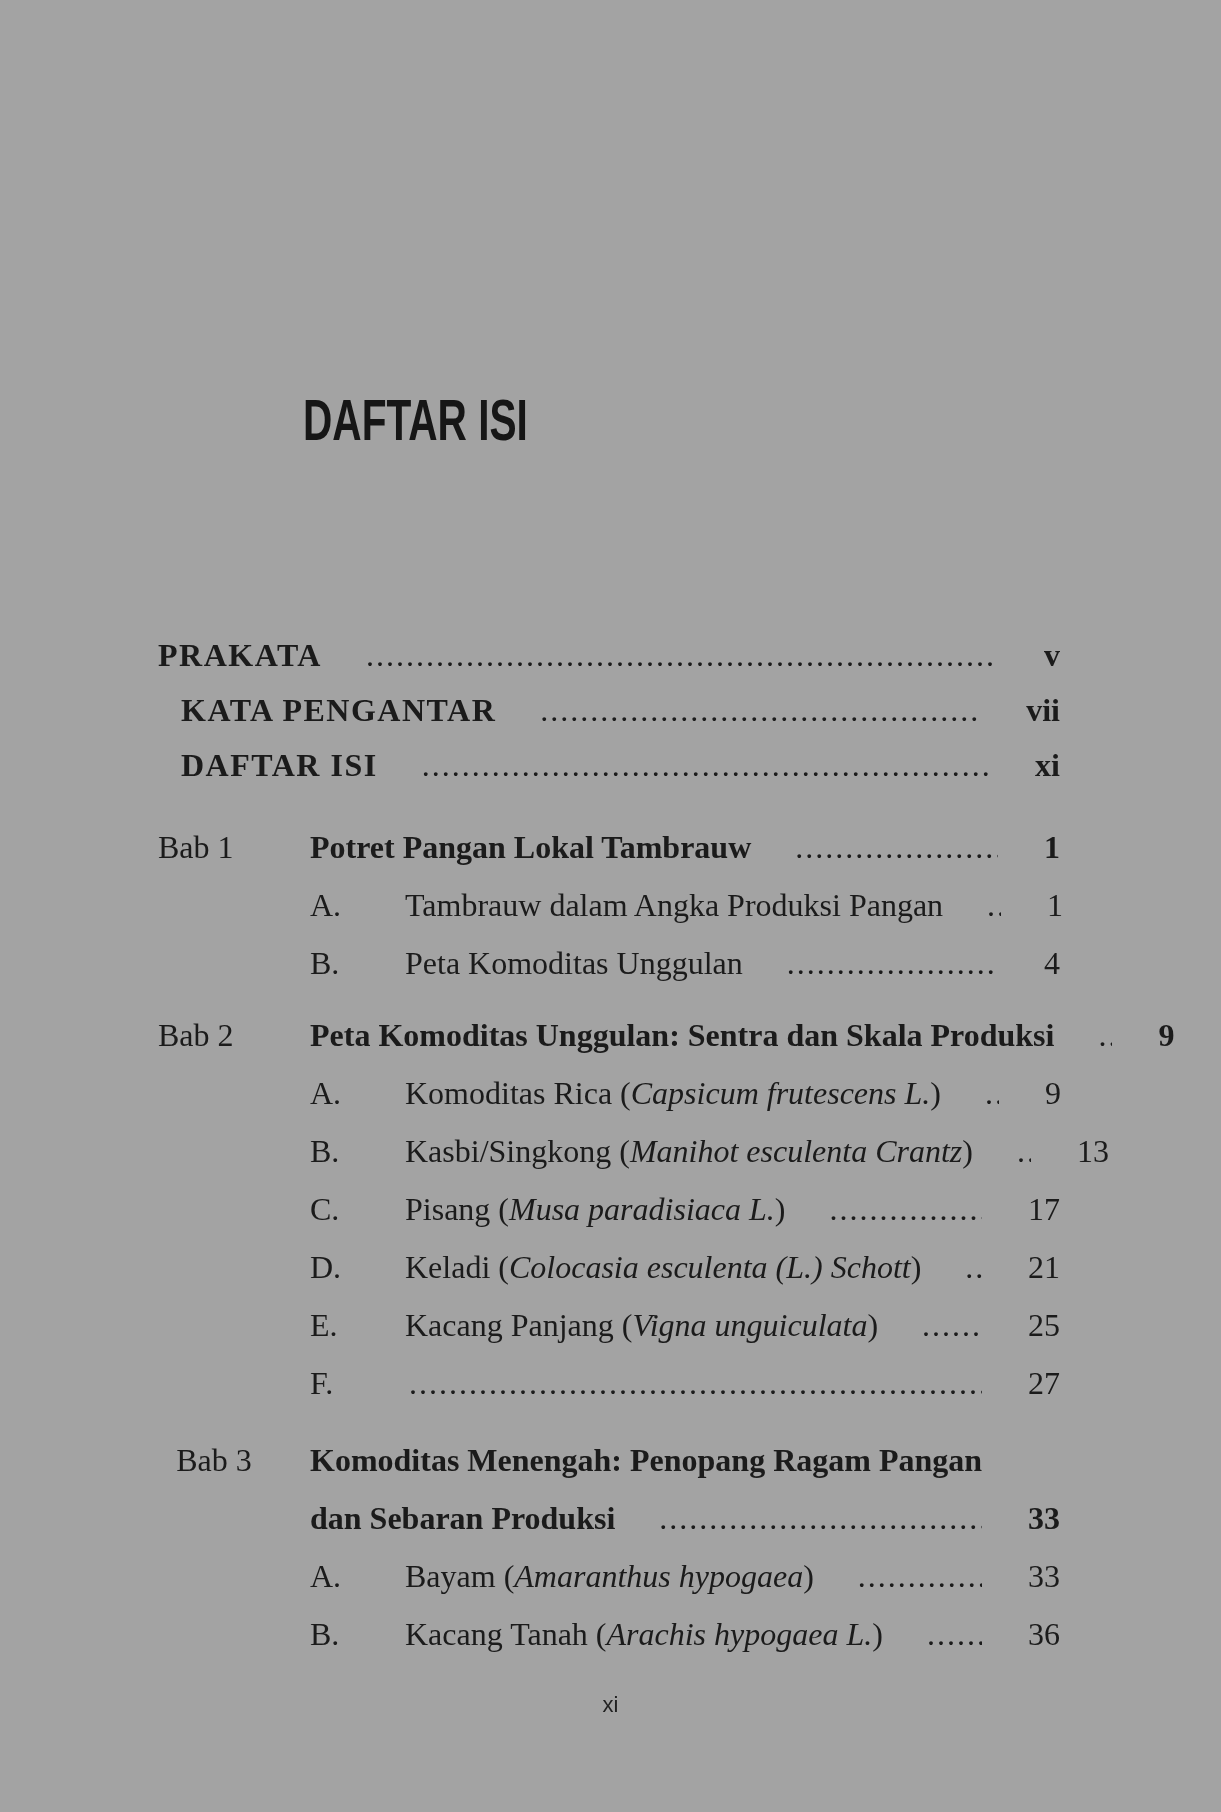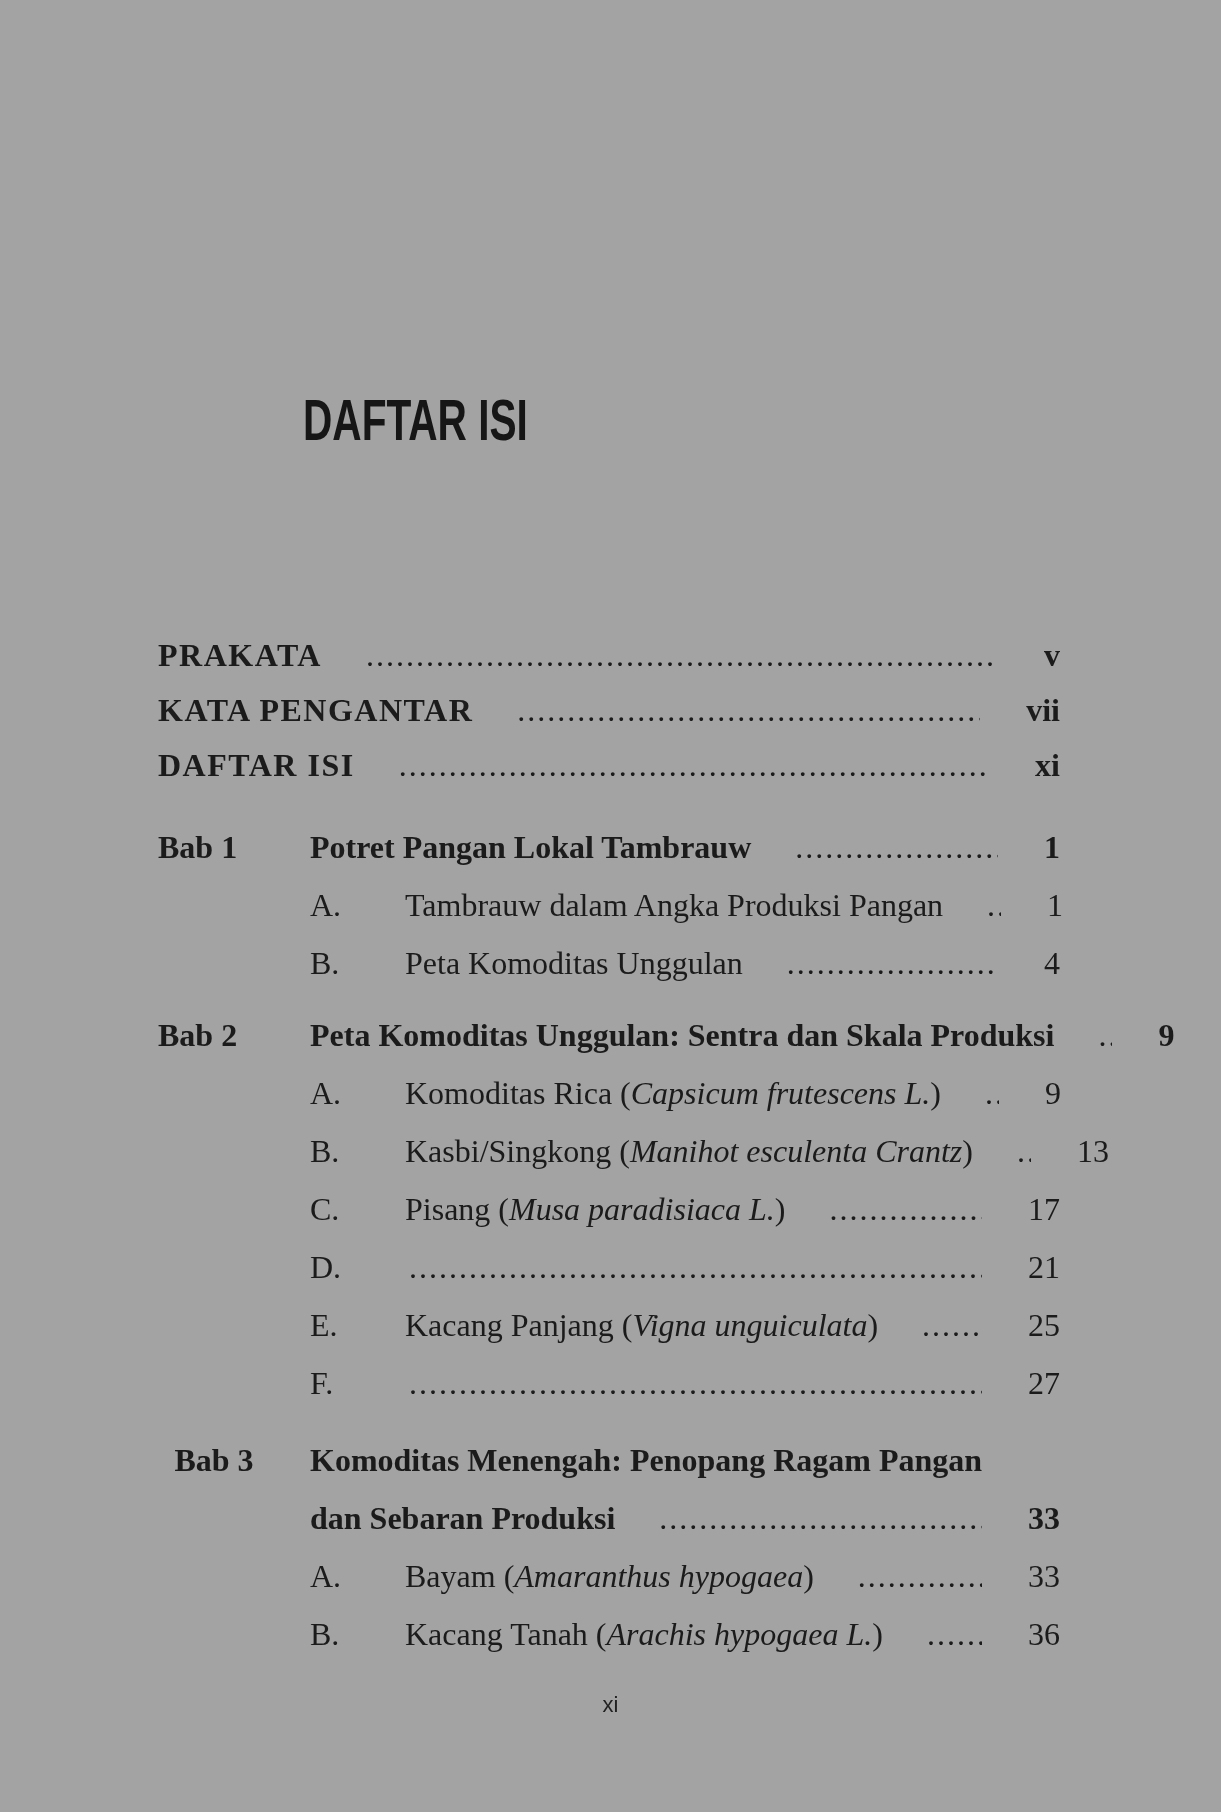--- a/index.html
+++ b/index.html
@@ -26,35 +26,35 @@
     white-space:nowrap;
   }
   .toc{
     position:absolute;
     left:158px;top:635px;
     width:902px;
     font-size:32px;
     line-height:40px;
   }
   .row{display:flex;align-items:baseline;gap:40px;}
-  .mt15{margin-top:15px;}
+  .mt15{margin-top:15px;margin-left:23px;}
   .mt18{margin-top:18px;}
   .mt27{margin-top:37px;text-align:center;}
   .mt42{margin-top:42px;}
   .mt44{margin-top:32px;}
   .fm-label{
     flex:none;
     font-weight:700;
     letter-spacing:1.5px;
   }
   .fm-page{font-weight:700;}
   .bab{
     flex:none;
     width:112px;
-    font-weight:700;
+    font-weight:400;
   }
   .spacer{flex:none;width:112px;}
   .letter{flex:none;width:55px;}
   .chap-title{
     flex:0 1 auto;
     font-weight:700;
     white-space:nowrap;
     font-family:Liberation Serif, serif;
   }
   .item-text{flex:0 1 auto;white-space:nowrap;}
@@ -150,20 +150,21 @@
     <div class="row mt18">
       <span class="spacer"></span>
       <span class="letter">C.</span>
       <span class="item-text"><span>Pisang (</span><i>Musa paradisiaca L.</i><span>)</span></span>
       <span class="leader"></span>
       <span class="pagenum">17</span>
     </div>
     <div class="row mt18">
       <span class="spacer"></span>
       <span class="letter">D.</span>
+      <span class="item-text"><span>Keladi (</span><i>Colocasia esculenta (L.) Schott</i><span>)</span></span>
       <span class="leader"></span>
       <span class="pagenum">21</span>
     </div>
     <div class="row mt18">
       <span class="spacer"></span>
       <span class="letter">E.</span>
       <span class="item-text"><span>Kacang Panjang (</span><i>Vigna unguiculata</i><span>)</span></span>
       <span class="leader"></span>
       <span class="pagenum">25</span>
     </div>

